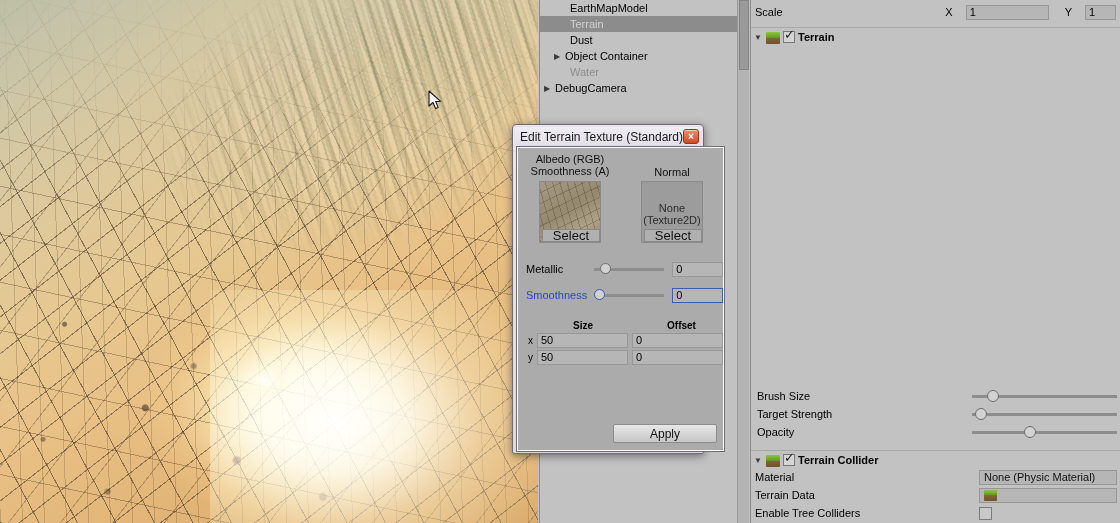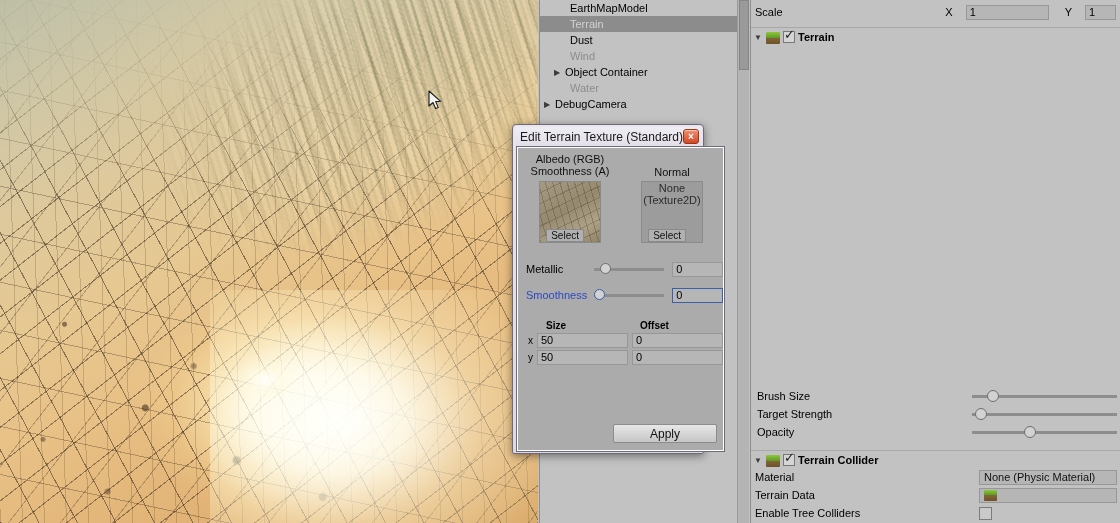--- a/index.html
+++ b/index.html
@@ -215,26 +215,26 @@
   }
   .d-col-title {
     font-size: 11px; text-align: center; color: #111;
   }
   .tex-slot {
     width: 62px; height: 62px; position: relative;
     border: 1px solid #8a8a8a;
     background: #9c9c9c;
   }
   .tex-slot .slot-select {
-    position: absolute; right: 16px; bottom: 0;
+    position: absolute; right: 0; bottom: 0;
     background: #b0b0b0; border: 1px solid #8a8a8a;
-    font-size: 10px; line-height: 11px; padding: 0 4px; color: #111;
+    font-size: 13px; line-height: 11px; padding: 0 10px; color: #111;
   }
   .tex-slot .nonetxt {
-    position: absolute; top: 0; left: 0; width: 100%;
+    position: absolute; top: 20px; left: 0; width: 100%;
     text-align: center; font-size: 11px; line-height: 12px; color: #2b2b2b;
   }
   .d-slider-row { display: flex; align-items: center; height: 18px; }
   .d-slider-track { position: relative; height: 3px; background: #8d8d8d; width: 78px; }
   .d-slider-knob {
     position: absolute; top: -5px; width: 11px; height: 11px;
     background: #d2d2d2; border: 1px solid #6d6d6d; border-radius: 50%;
   }
   .d-slider-knob.blue { border-color: #3c5fa8; }
   .d-field {
@@ -274,23 +274,20 @@
   <div id="hierarchy">
     <div id="hierarchy-list">
       <div class="h-row" style="padding-left:30px;">
         <span>EarthMapModel</span>
       </div>
       <div class="h-row selected" style="padding-left:30px;">
         <span>Terrain</span>
       </div>
       <div class="h-row" style="padding-left:30px;">
         <span>Dust</span>
-      </div>
-      <div class="h-row dim" style="padding-left:30px;">
-        <span>Wind</span>
       </div>
       <div class="h-row" style="padding-left:12px;">
         <span class="twist">▶</span>
         <span>Object Container</span>
       </div>
       <div class="h-row dim" style="padding-left:30px;">
         <span>Water</span>
       </div>
       <div class="h-row" style="padding-left:2px;">
         <span class="twist">▶</span>
@@ -421,21 +418,21 @@
       </div>
 
       <div class="d-slider-row" style="margin-top:8px;padding-left:8px;">
         <span class="lbl lbl-blue" style="width:76px;">Smoothness</span>
         <span class="d-slider-track">
           <span class="d-slider-knob blue" style="left:0%;"></span>
         </span>
         <span class="d-field blue" style="margin-left:8px;">0</span>
       </div>
 
-      <div style="display:flex;margin-top:16px;padding-left:10px;">
+      <div style="display:flex;margin-top:16px;padding-left:10px;justify-content:center;">
         <span style="width:18px;"></span>
         <span class="lbl" style="width:94px;font-weight:bold;font-size:10px;">Size</span>
         <span class="lbl" style="font-weight:bold;font-size:10px;">Offset</span>
       </div>
 
       <div style="display:flex;align-items:center;margin-top:2px;padding-left:10px;">
         <span class="lbl" style="width:9px;font-size:10px;">x</span>
         <span class="d-field wide">50</span>
         <span class="d-field wide" style="margin-left:4px;">0</span>
       </div>

